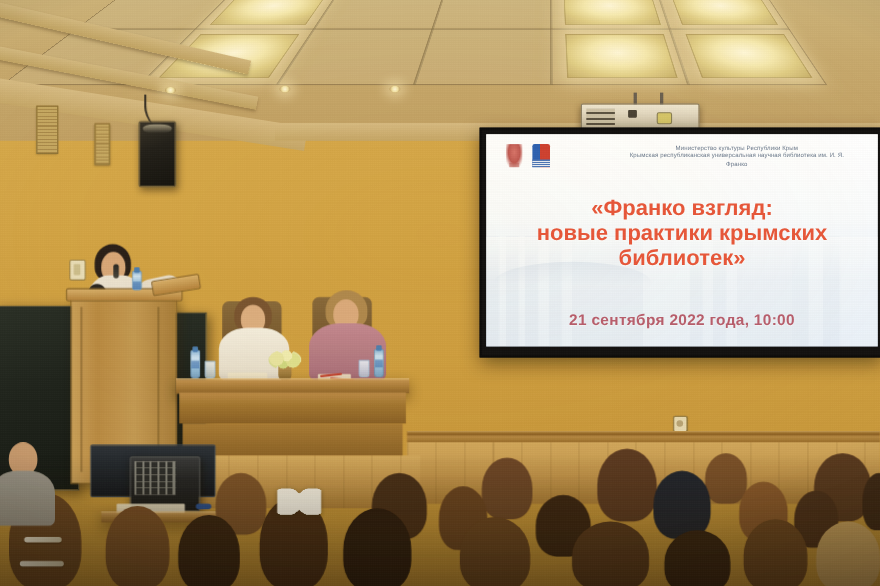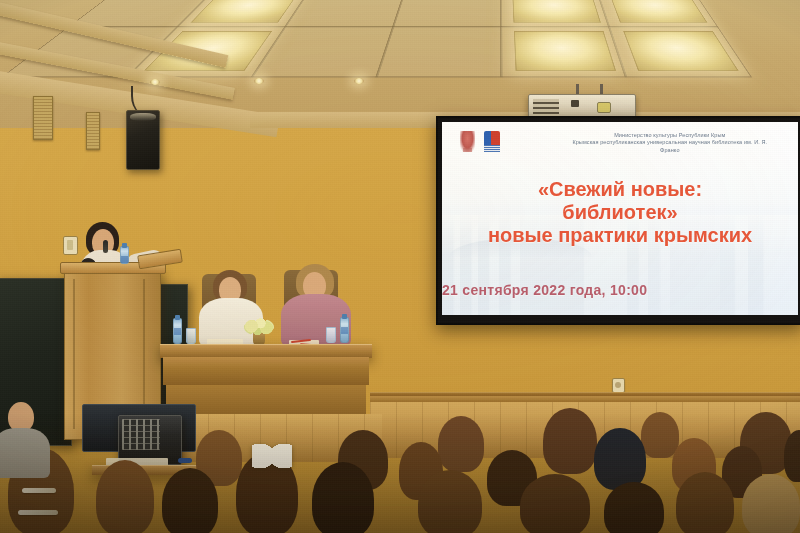--- a/index.html
+++ b/index.html
@@ -199,21 +199,21 @@
     font-family:"DejaVu Serif",serif;font-style:italic;
     font-size:9.5px;color:#7e8a9c;letter-spacing:.7px;
   }
   .slide-title{
     position:absolute;top:29%;left:0;width:100%;text-align:center;
     color:#e8583a;font-weight:bold;font-size:20px;line-height:1.16;
     text-shadow:0 1px 1px rgba(255,255,255,.7);
     padding:0 6px;box-sizing:border-box;
   }
   .slide-date{
-    position:absolute;bottom:9%;left:0;width:100%;text-align:left;
+    position:absolute;bottom:9%;left:0;width:100%;text-align:center;
     color:#b95f6e;font-weight:bold;font-size:14px;letter-spacing:.3px;
     text-shadow:0 1px 1px rgba(255,255,255,.55);
   }
 
   
   .podium{
     position:absolute;
     background:linear-gradient(90deg,#caa058 0%,#b98b42 25%,#c49a52 60%,#a87e39 100%);
     border:1px solid #8a672b;
     box-shadow:3px 4px 10px rgba(50,35,10,.45);
@@ -416,23 +416,23 @@
           <div class="logo-book"></div>
         </div>
 
         <div class="slide-org">
           <div class="l1">Министерство культуры Республики Крым</div>
           <div class="l2">Крымская республиканская универсальная научная библиотека им. И. Я. Франко</div>
         </div>
 
 
         <div class="slide-title">
-          <div>«Свежий новые:</div>
+          <div>«Франко взгляд:</div>
+          <div>новые практики крымских</div>
           <div>библиотек»</div>
-          <div>новые практики крымских</div>
         </div>
 
         <div class="slide-date">21 сентября 2022 года, 10:00</div>
       </div>
     </div>
   </div>
 
   <div class="backdrop" style="left:-6px;top:278px;width:76px;height:166px;"></div>
   <div class="backdrop" style="left:130px;top:284px;width:56px;height:140px;"></div>
 

